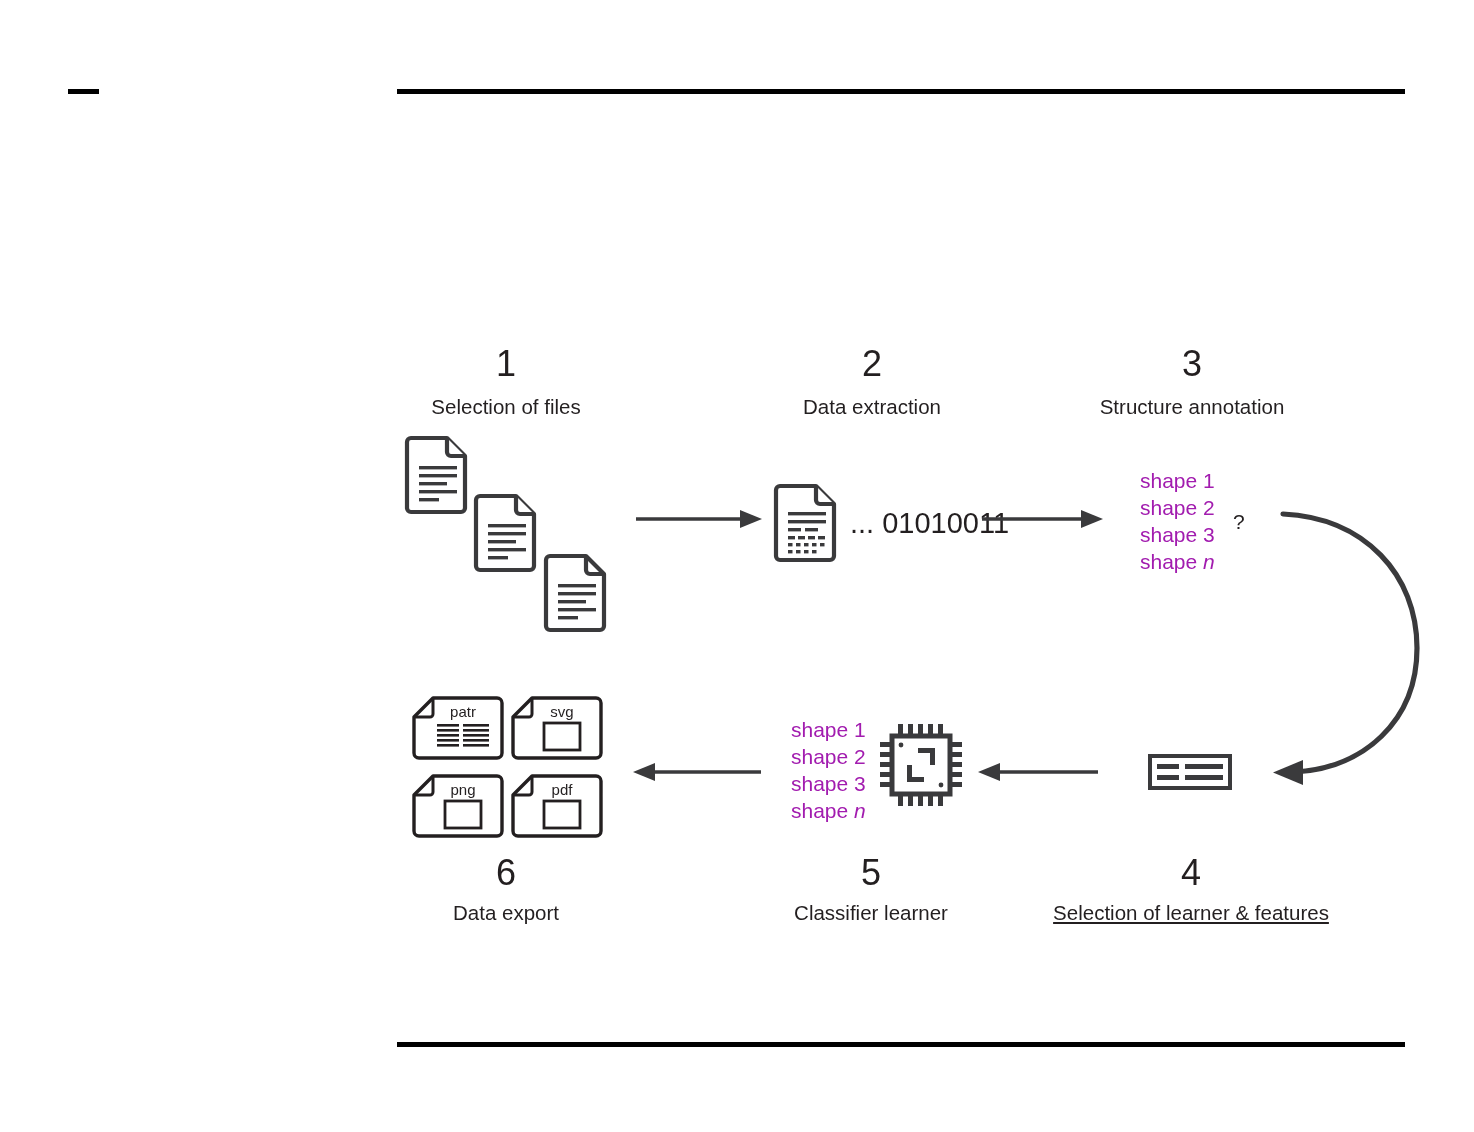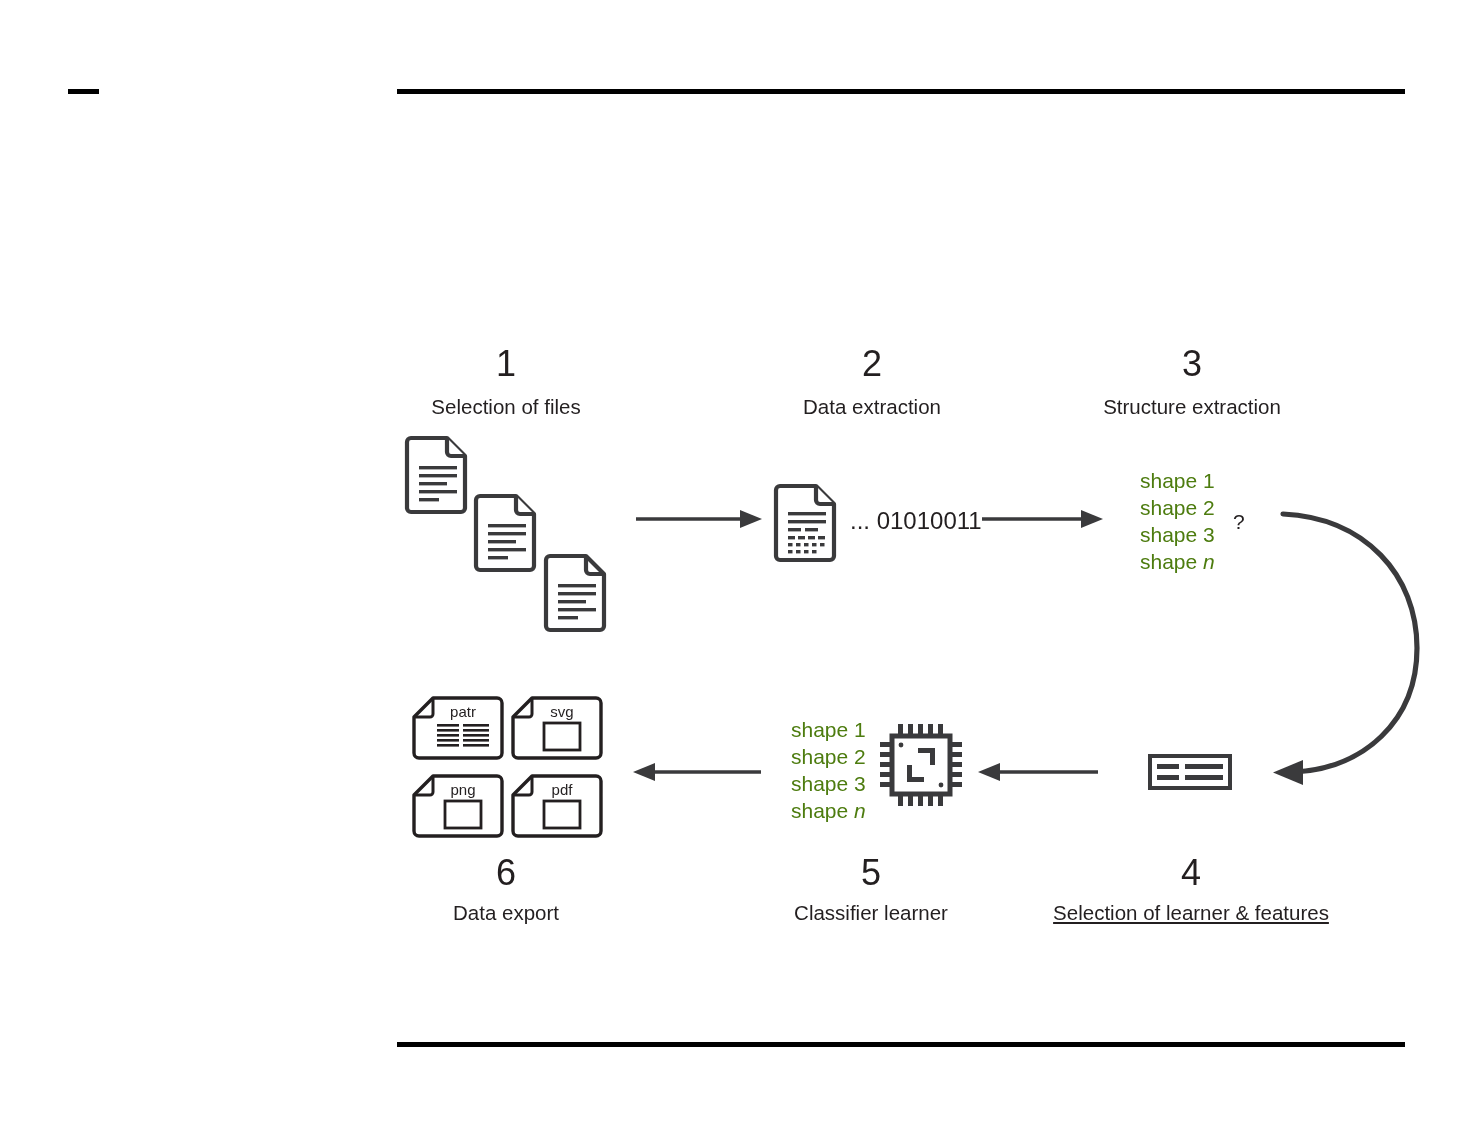--- a/index.html
+++ b/index.html
@@ -45,33 +45,33 @@
     color: #231f20;
     white-space: nowrap;
   }
   .cap-center { transform: translateX(-50%); }
 
   
   .shape-list {
     position: absolute;
     font-size: 21px;
     line-height: 27px;
-    color: #4d7c0f;
+    color: #a21caf;
     white-space: nowrap;
   }
   .shape-list .it { font-style: italic; }
   .qmark {
     position: absolute;
     font-size: 21px;
     line-height: 1;
     color: #231f20;
   }
   .binary {
     position: absolute;
-    font-size: 24px;
+    font-size: 29px;
     line-height: 1;
     color: #231f20;
     white-space: nowrap;
   }
 
   svg { display: block; overflow: visible; }
   .ink { fill: #3a3a3c; }
 
   .icon-abs { position: absolute; }
 </style>
@@ -84,21 +84,21 @@
   <div class="rule rule-top"></div>
   <div class="rule rule-bottom"></div>
 
   <div class="step-num cap-center" style="left:506px; top:346px;">1</div>
   <div class="step-title cap-center" style="left:506px; top:397px;">Selection of files</div>
 
   <div class="step-num cap-center" style="left:872px; top:346px;">2</div>
   <div class="step-title cap-center" style="left:872px; top:397px;text-align:center;">Data extraction</div>
 
   <div class="step-num cap-center" style="left:1192px; top:346px;">3</div>
-  <div class="step-title cap-center" style="left:1192px; top:397px;">Structure extraction</div>
+  <div class="step-title cap-center" style="left:1192px; top:397px;">Structure annotation</div>
 
   <div class="step-num cap-center" style="left:506px; top:855px;">6</div>
   <div class="step-title cap-center" style="left:506px; top:903px;">Data export</div>
 
   <div class="step-num cap-center" style="left:871px; top:855px;">5</div>
   <div class="step-title cap-center" style="left:871px; top:903px;">Classifier learner</div>
 
   <div class="step-num cap-center" style="left:1191px; top:855px;">4</div>
   <div class="step-title cap-center" style="left:1191px; top:903px;text-decoration:underline;">Selection of learner &amp; features</div>
 

